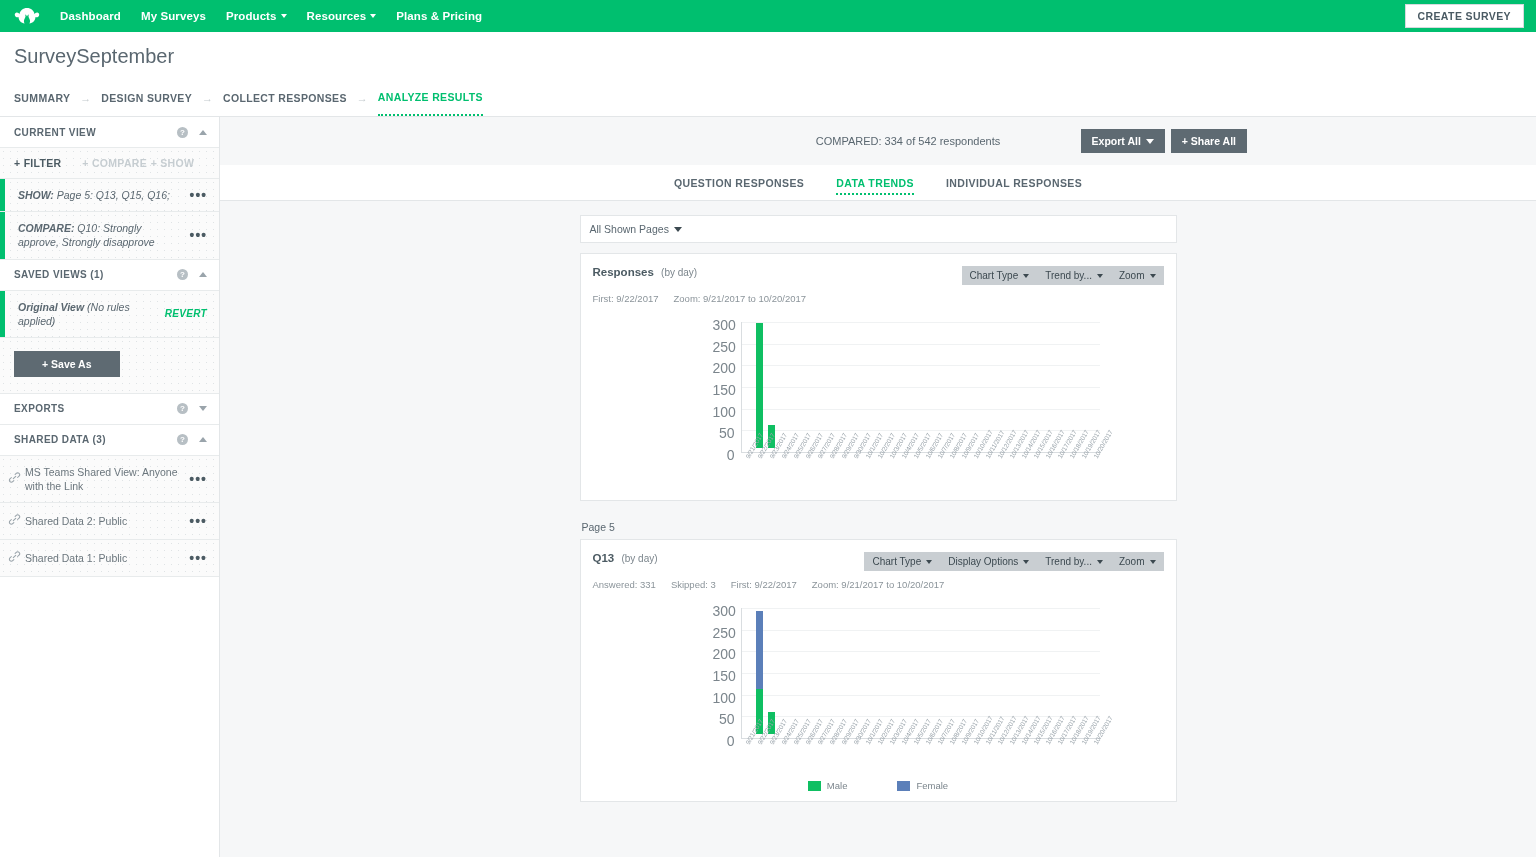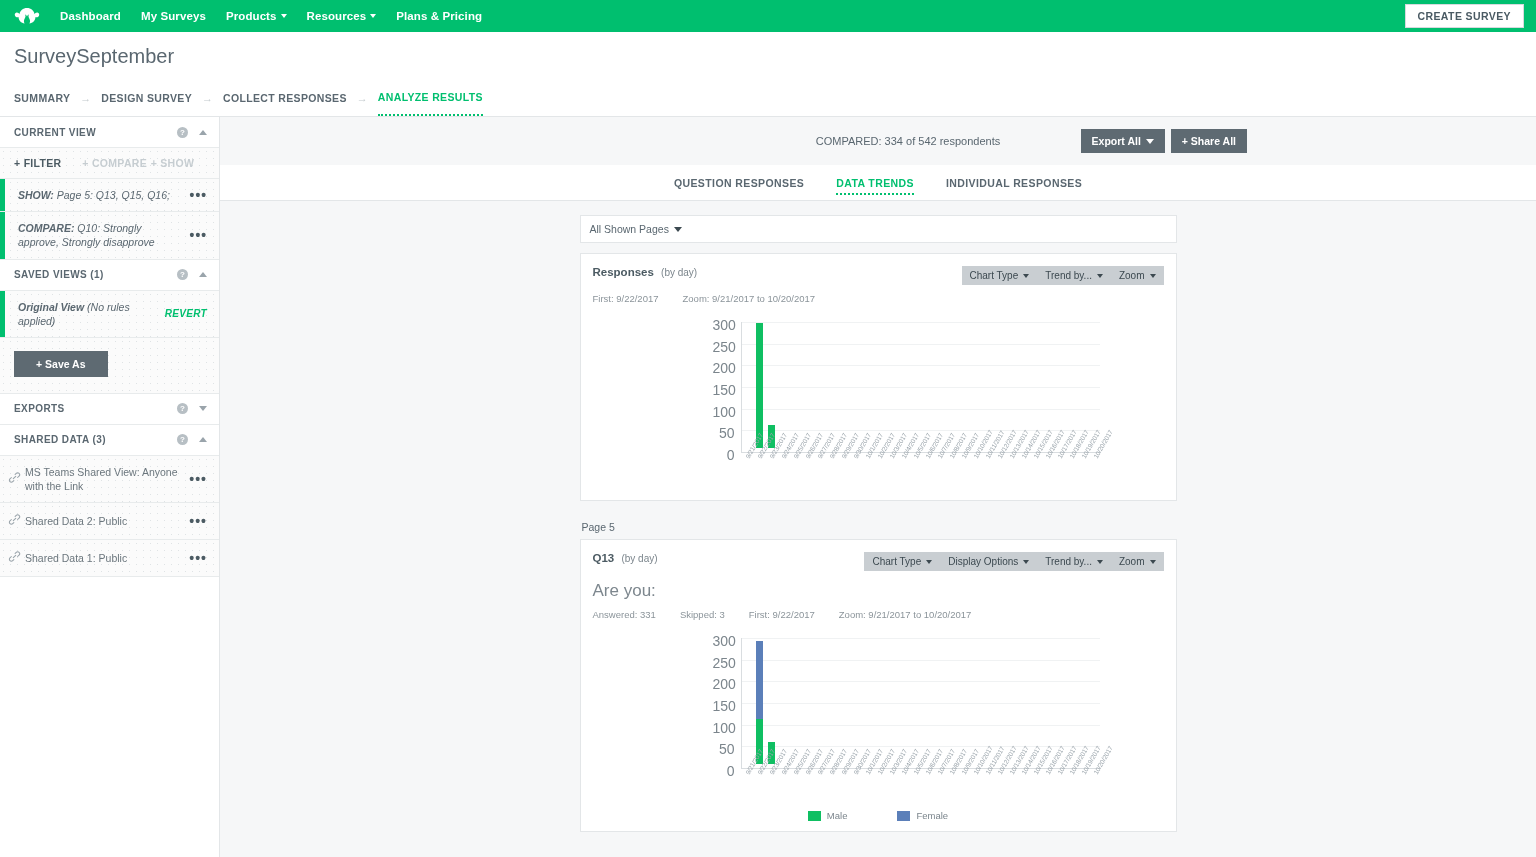--- a/index.html
+++ b/index.html
@@ -91,21 +91,21 @@
   .rule-row::before {
     content:""; position:absolute; left:0; top:0; bottom:0; width:5px; background:#00bf6f;
   }
   .rule-text { font-size: 10.5px; color: #5a6770; line-height: 1.35; flex:1; padding-right:6px;}
   .rule-text b { font-weight: bold; }
   .dots { color:#4c5b63; font-size: 14px; letter-spacing:1px; cursor:pointer; line-height:1; font-weight:bold;}
 
   .saveas-row { padding: 13px 14px 16px 14px; border-bottom:1px solid #e8ebec;}
   .saveas-btn {
     background:#5e6a72; color:#fff; font-size:10.5px; font-weight:bold;
-    padding: 7px 22px; display:inline-block; cursor:pointer; border:none;
+    padding: 7px 28px; display:inline-block; cursor:pointer; border:none;
   }
   .revert { color:#00bf6f; font-size:10px; font-weight:bold; letter-spacing:.3px; cursor:pointer;}
   .sd-row {
     display:flex; align-items:center; padding: 9px 12px 9px 8px;
     border-bottom:1px solid #e8ebec; min-height: 30px;
   }
   .link-ic { width:13px; flex-shrink:0; color:#9aa4ab; margin-right:4px;}
   .sd-text { font-size:10.5px; color:#6b767d; line-height:1.35; flex:1; padding-right:6px;}
 
   
@@ -144,21 +144,21 @@
   .card { width: 597px; margin: 0 auto 12px auto; background:#fff; border:1px solid #e3e6e8; padding: 12px 12px 10px 12px; position:relative;}
   .card-head { display:flex; align-items:flex-start;}
   .card-title { font-size: 11.5px; color:#4c5b63; font-weight:bold;}
   .card-title .sub { font-weight:normal; font-size:10px; color:#7b858c; margin-left:4px;}
   .card-btns { margin-left:auto; display:flex; }
   .chart-btn {
     background:#c9ced2; color:#3c4950; font-size:10px; padding:4px 8px;
     display:flex; align-items:center; gap:5px; cursor:pointer; border:none; white-space:nowrap;
   }
   .caret-d-sm { width:0;height:0;border-left:3.5px solid transparent;border-right:3.5px solid transparent;border-top:4.5px solid #3c4950;}
-  .card-meta { font-size:9.5px; color:#8b949a; margin-top:8px; display:flex; gap:24px;}
+  .card-meta { font-size:9.5px; color:#8b949a; margin-top:8px; display:flex; gap:15px;}
   .q-text { font-size: 17px; color:#7d878e; font-weight:normal; margin-top: 10px;}
 
   .chart-zone { position:relative; height: 172px; margin-top: 14px;}
   .ytick { position:absolute; font-size:14px; color:#7b858c; text-align:right; width:22px;}
   .gridline { position:absolute; height:1px; background:#f0f2f3; }
   .axisline { position:absolute; background:#d9dde0; }
   .bar { position:absolute; }
   .xlabels { position:absolute; left:0; top:0; width:100%; height:40px;}
   .xlab {
     position:absolute; font-size:6.5px; color:#9aa4ab; white-space:nowrap;
@@ -445,21 +445,20 @@
             <div class="chart-btn">
                 <span>Trend by...</span>
                 <span class="caret-d-sm"></span>
               </div>
             <div class="chart-btn">
                 <span>Zoom</span>
                 <span class="caret-d-sm"></span>
               </div>
           </div>
         </div>
-        <div class="q-text">Are you:</div>
         <div class="card-meta">
           <span>Answered: 331</span>
           <span>Skipped: 3</span>
           <span>First: 9/22/2017</span>
           <span>Zoom: 9/21/2017 to 10/20/2017</span>
         </div>
         <div class="chart-zone" id="chart1">
             <div class="ytick" style="left: 120px; top: 129px;">0</div>
             <div class="gridline" style="left: 148px; width: 359px; top: 112.333px;"></div>
             <div class="ytick" style="left: 120px; top: 107.333px;">50</div>

